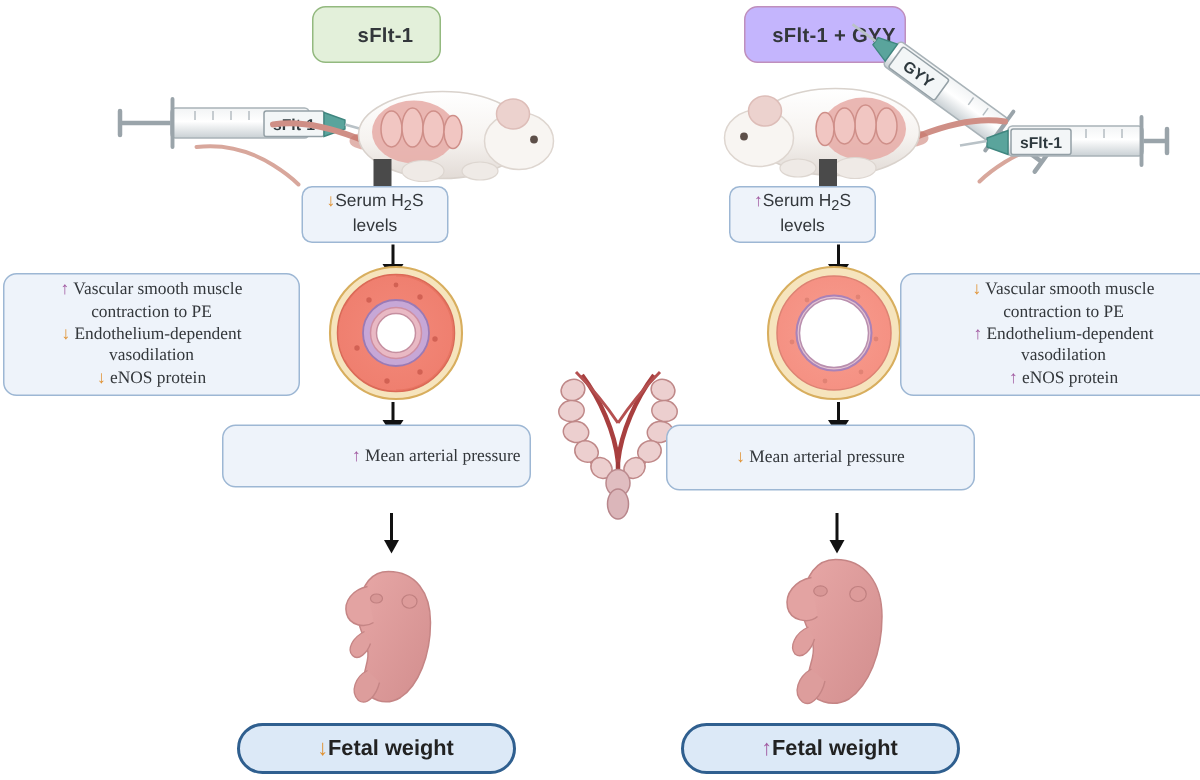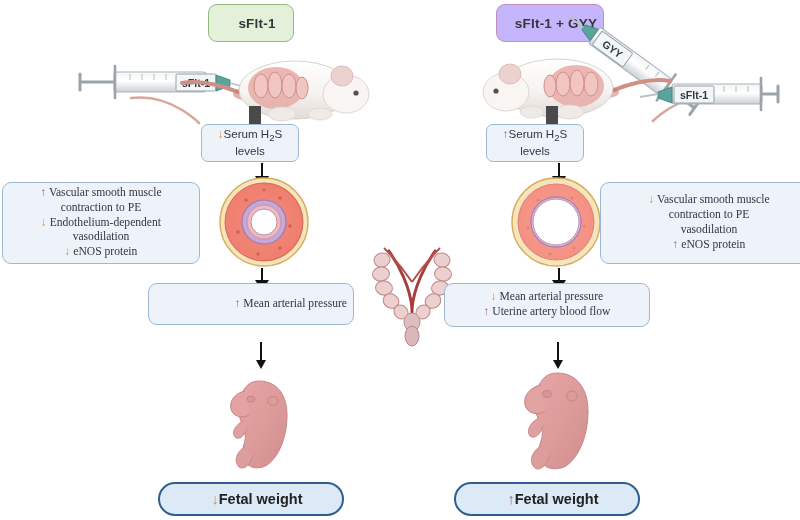--- a/index.html
+++ b/index.html
@@ -308,20 +308,23 @@
     <div class="ln">
       <span class="down">↓</span> <span>eNOS protein</span>
     </div>
   </div>
 
   <div class="abs info-box big-box" style="left:600px; top:182px; width:218px; height:82px;">
     <div class="ln">
       <span class="down">↓</span> <span>Vascular smooth muscle</span>
     </div>
     <div class="ln">contraction to PE</div>
+    <div class="ln">
+      <span class="up">↑</span> <span>Endothelium-dependent</span>
+    </div>
     <div class="ln">vasodilation</div>
     <div class="ln">
       <span class="up">↑</span> <span>eNOS protein</span>
     </div>
   </div>
 
   <div class="abs arrow-wrap" style="left:243px; top:268px;">
     <div class="arrow-stem" style="height:12px;"></div>
     <div class="arrow-head"></div>
   </div>
@@ -365,23 +368,20 @@
   <div class="abs info-box big-box" style="left:148px; top:283px; width:206px; height:42px;align-items:flex-end;">
     <div class="ln">
       <span class="up">↑</span> <span>Mean arterial pressure</span>
     </div>
   </div>
 
   <div class="abs info-box big-box" style="left:444px; top:283px; width:206px; height:44px;">
     <div class="ln">
       <span class="down">↓</span> <span>Mean arterial pressure</span>
     </div>
-    <div class="ln">
-      <span class="up">↑</span> <span>Uterine artery blood flow</span>
-    </div>
   </div>
 
   <div class="abs arrow-wrap" style="left:244px; top:342px;">
     <div class="arrow-stem" style="height:18px;"></div>
     <div class="arrow-head-sm"></div>
   </div>
   <div class="abs arrow-wrap" style="left:541px; top:342px;">
     <div class="arrow-stem" style="height:18px;"></div>
     <div class="arrow-head-sm"></div>
   </div>

